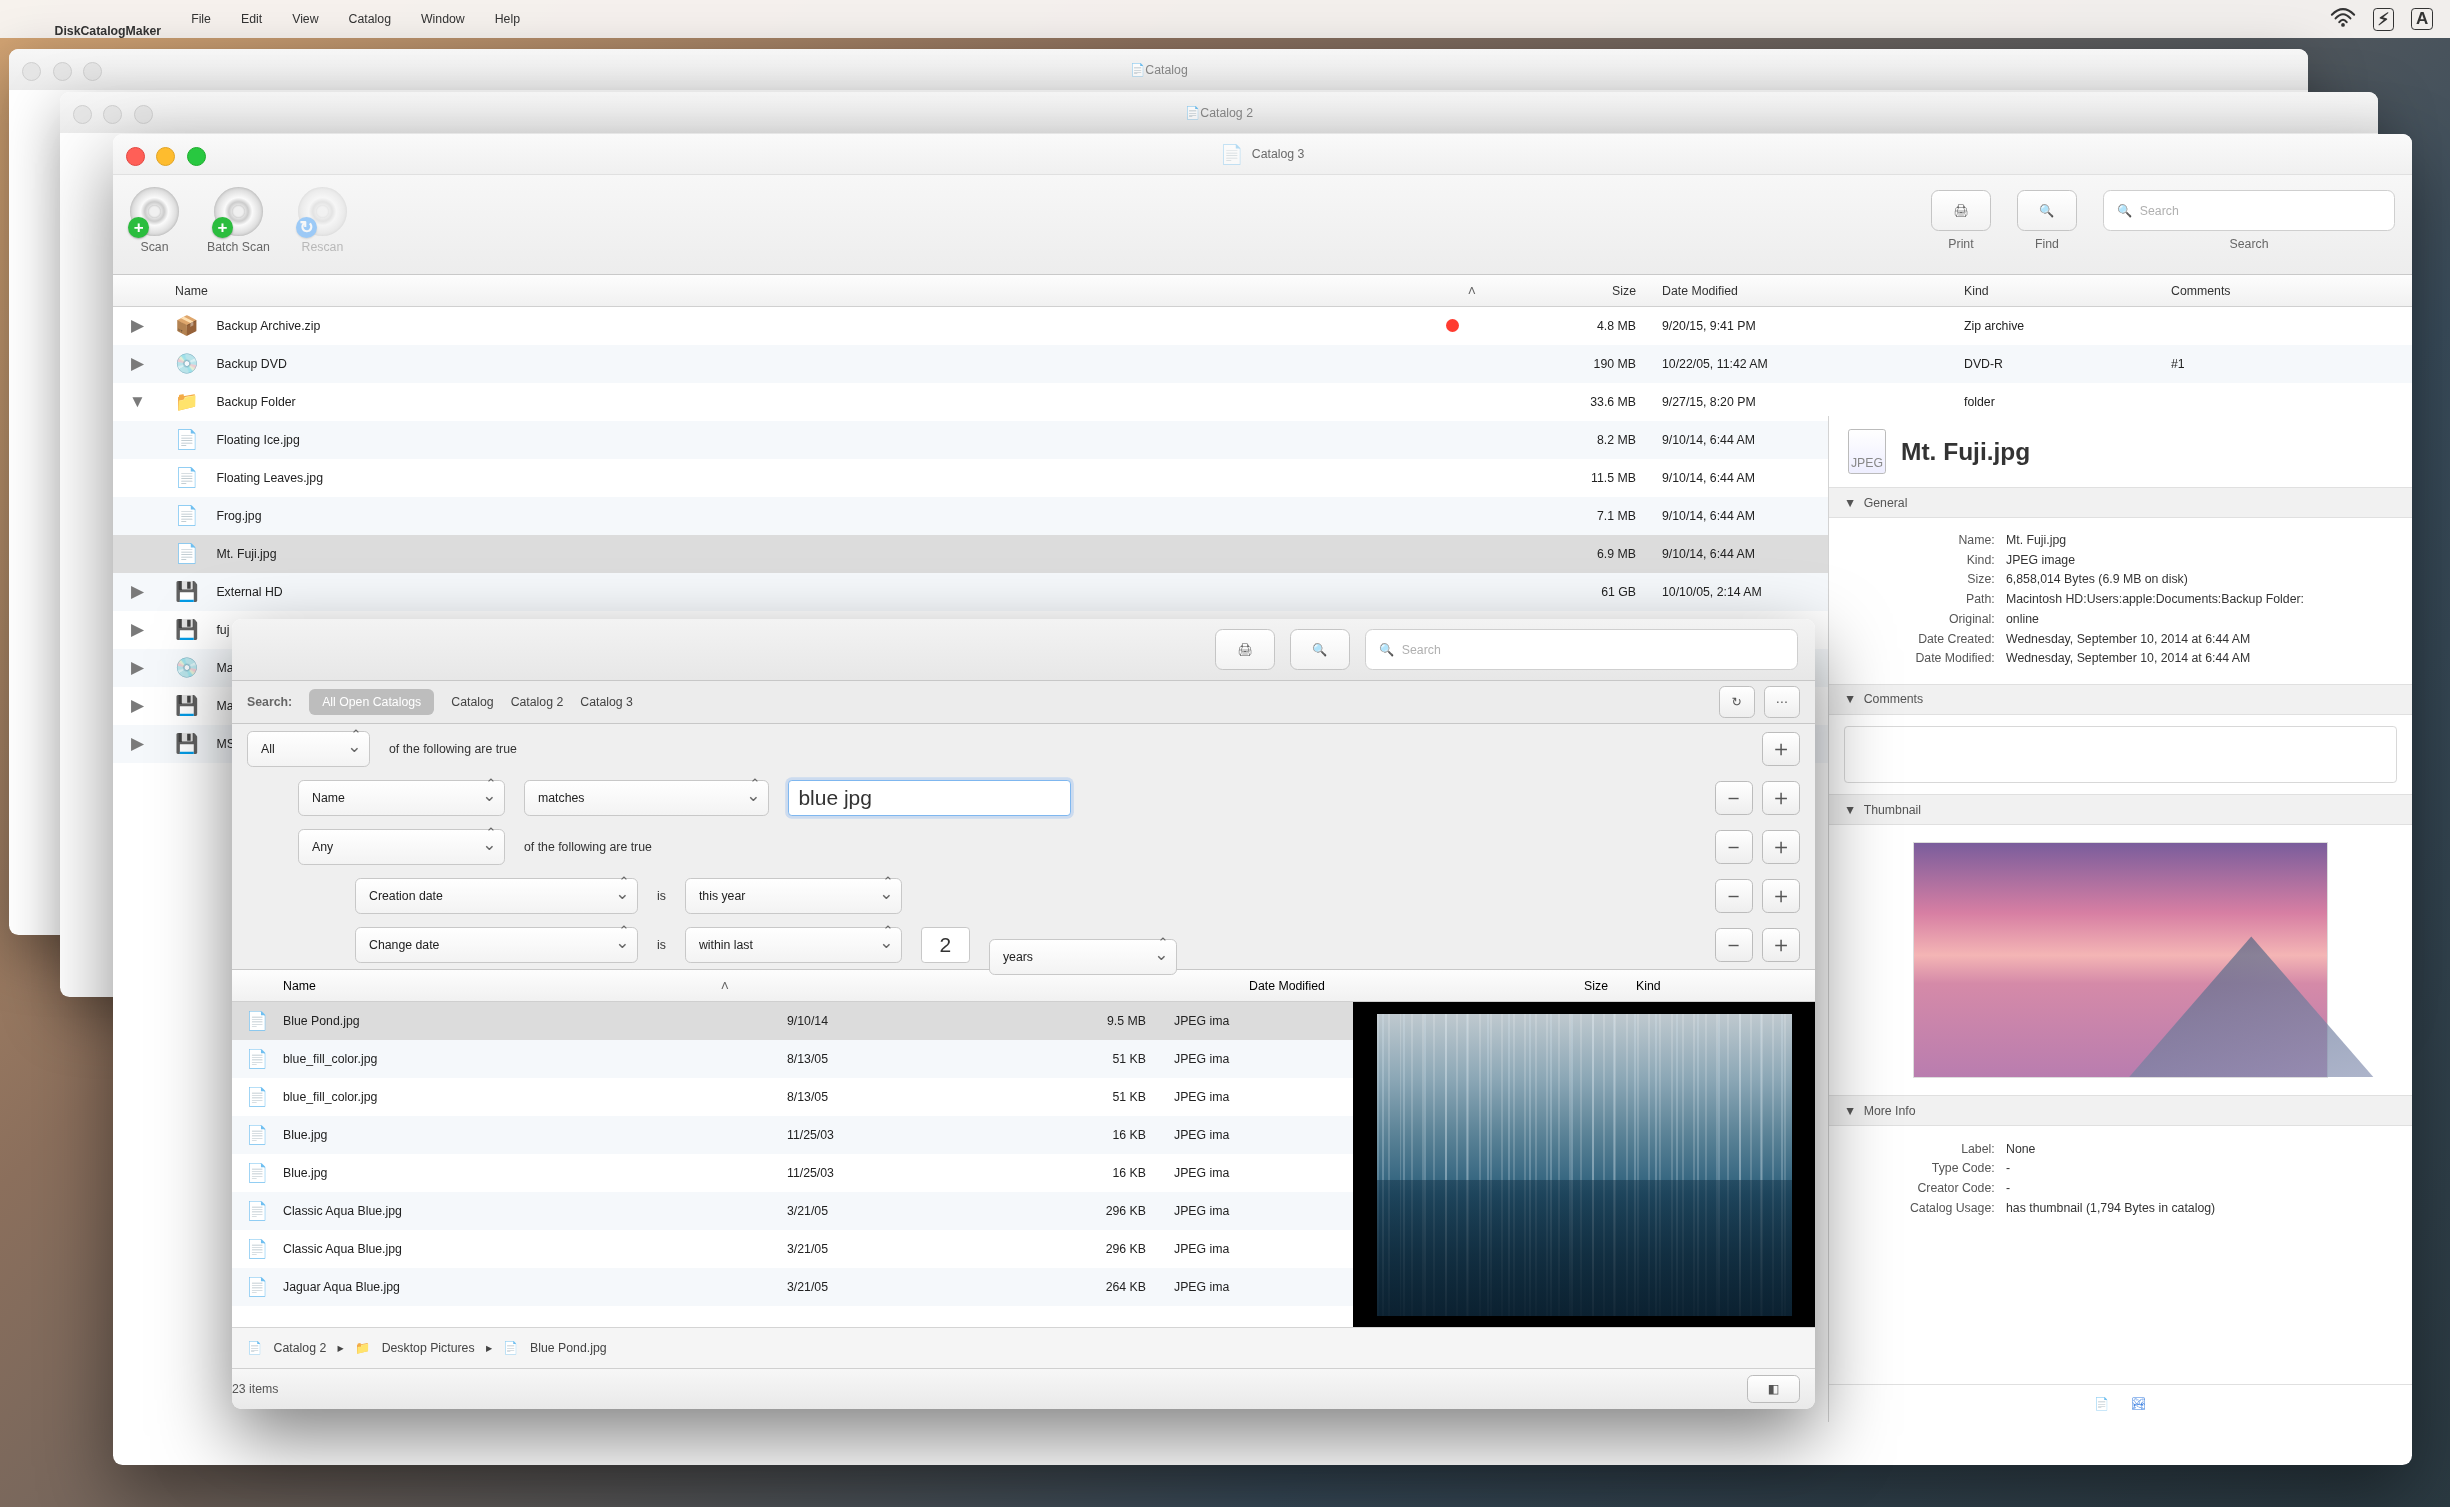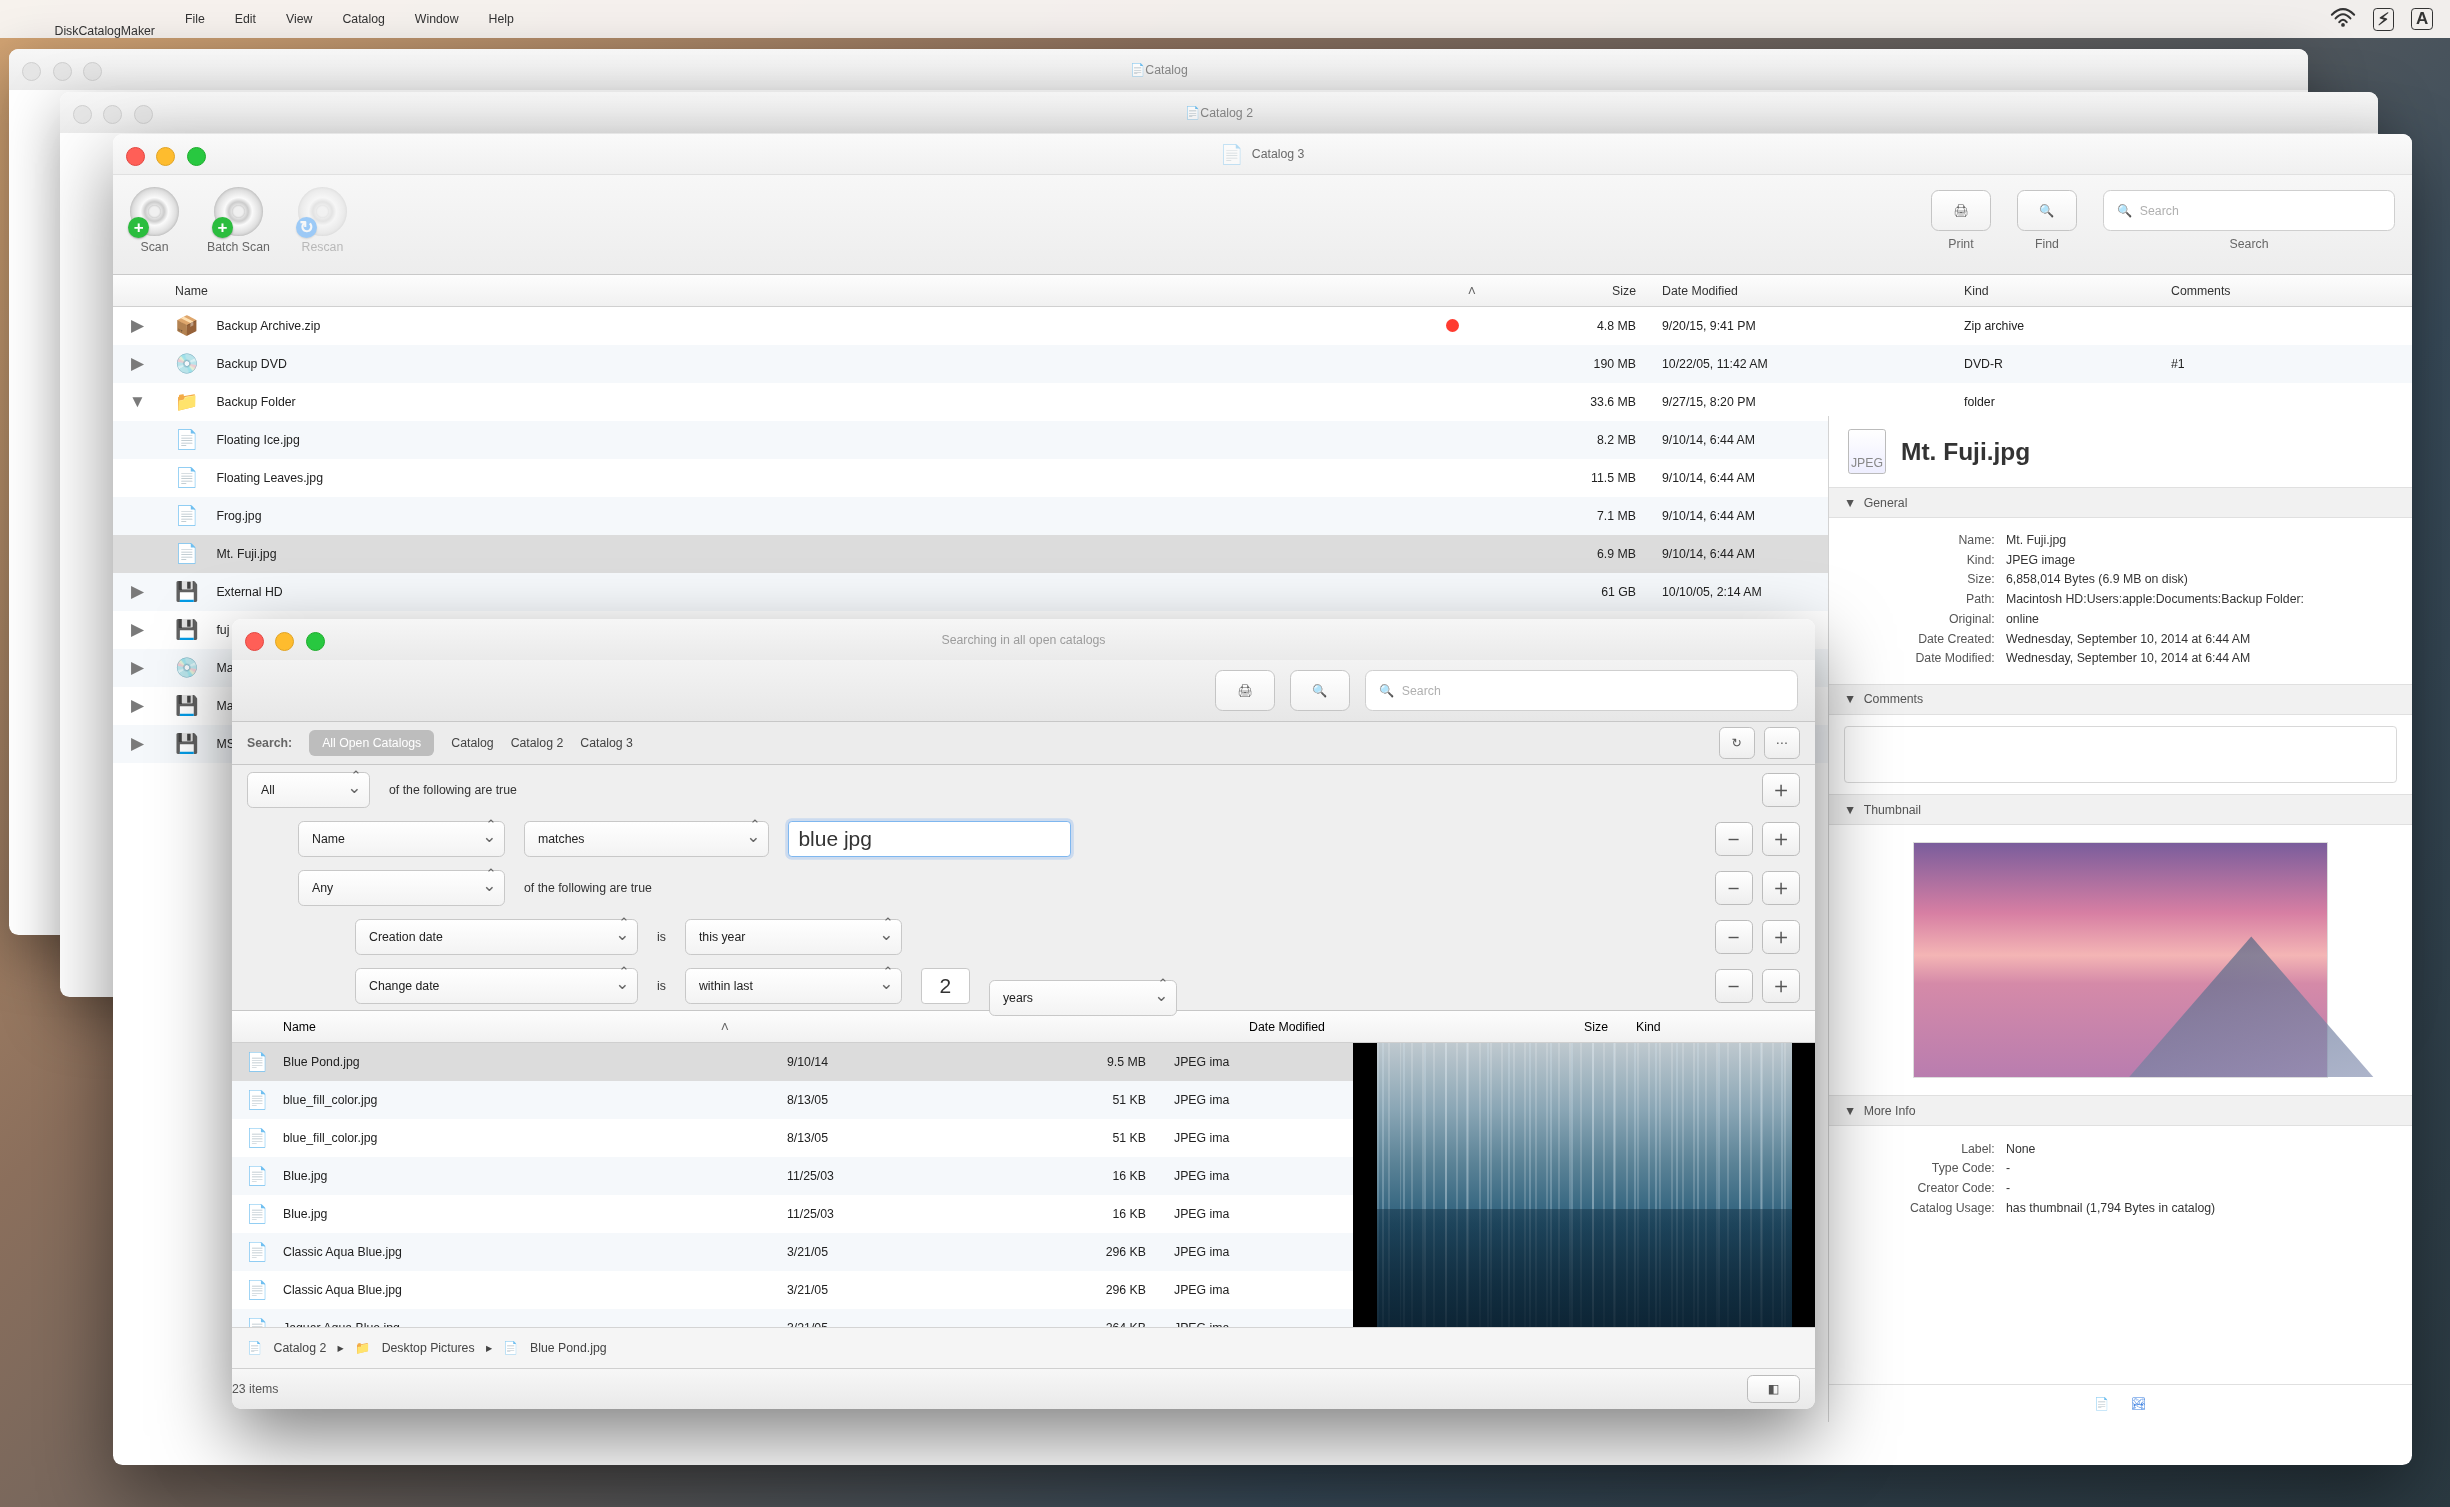--- a/index.html
+++ b/index.html
@@ -1,21 +1,21 @@
 <!DOCTYPE html>
 <html><head>
 <meta charset="utf-8">
 <style>
 * { margin:0; padding:0; box-sizing:border-box; font-family:-apple-system,"Helvetica Neue",Arial,sans-serif; font-size:12.3px; -webkit-font-smoothing:antialiased; }
 body { width:2450px; height:1508px; background:linear-gradient(135deg,#d4a574 0%,#8b6f5c 30%,#3a4d5c 70%,#2b3a42 100%); overflow:hidden; position:relative; }
 
 
 .menubar { position:absolute; top:0; left:0; right:0; height:38px; background:rgba(248,245,242,0.96); display:flex; align-items:center; padding:0 17px; font-size:22.6px; color:#333; gap:30px; }
 .menubar .apple { font-size:26px; margin-right:7.5px; }
-.menubar .appname { font-weight:400;margin-top:23px; }
+.menubar .appname { font-weight:700;margin-top:23px; }
 .menubar .right { margin-left:auto; display:flex; gap:17px; align-items:center; font-size:22.6px; }
 .menubar .bordered { border:1.4px solid #333; border-radius:3.8px; padding:0 3.8px; font-size:17px; font-weight:600; }
 
 
 .winback { position:absolute; background:#fff; border-radius:9.4px; box-shadow:0 19px 57px rgba(0,0,0,0.35); }
 .winback .titlebar { height:41px; background:linear-gradient(#f7f7f7,#ececec); border-radius:9.4px 9.4px 0 0; display:flex; align-items:center; justify-content:center; color:#888; font-size:22.6px; }
 .traffic { position:absolute; left:13px; top:13px; display:flex; gap:11.3px; }
 .traffic span { width:19px; height:19px; border-radius:50%; background:#e6e6e6; border:0.9px solid #d0d0d0; display:block; }
 .traffic .r { background:#ff5f57; border-color:#e24640; }
 .traffic .y { background:#febc2e; border-color:#e1a323; }
@@ -455,28 +455,20 @@
       <div class="info-footer">
         <span>📄</span>
         <span>🏞</span>
       </div>
     </div>
   </div>
 
 </div>
 
 <div class="searchwin">
-  <div class="sw-titlebar">
-    <div class="traffic">
-        <span class="r"></span>
-        <span class="y"></span>
-        <span class="g"></span>
-      </div>
-    <span>Searching in all open catalogs</span>
-  </div>
   <div class="sw-toolbar">
     <div class="tb-btn">
         <span>🖨</span>
       </div>
     <div class="tb-btn">
         <span>🔍</span>
       </div>
     <div class="search-field" style="width:433px;">
         <span>🔍</span>
         <span>Search</span>

